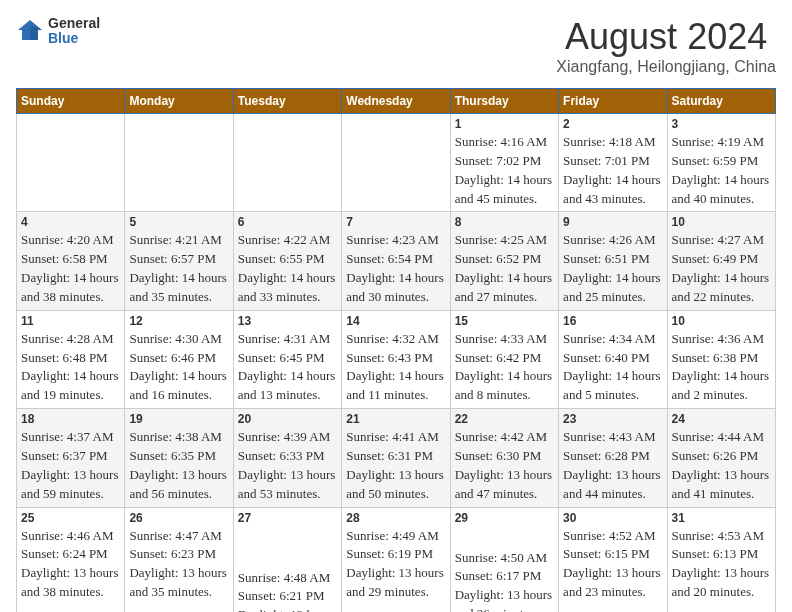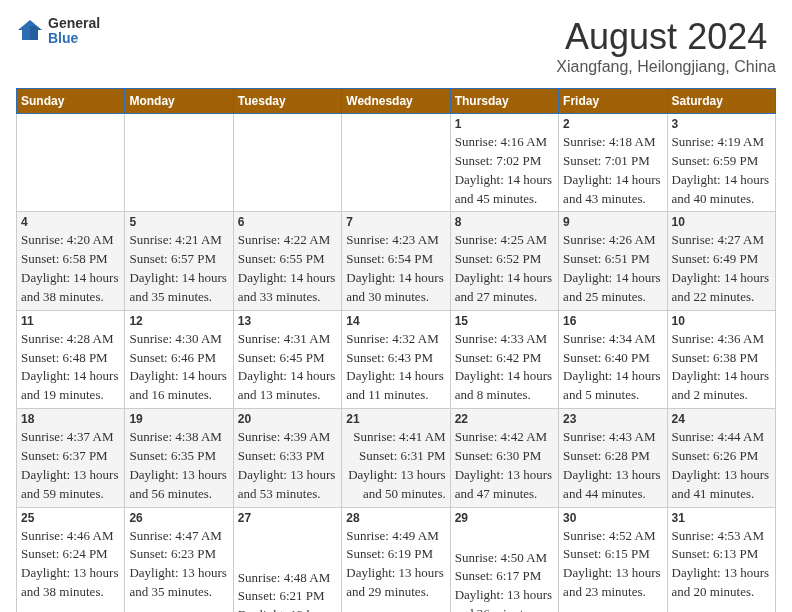--- a/index.html
+++ b/index.html
@@ -269,21 +269,21 @@
         </td>
         <td>
           <span class="day-number">20</span>
           <div class="day-info" style="white-space: pre-line;">Sunrise: 4:39 AM
 Sunset: 6:33 PM
 Daylight: 13 hours
 and 53 minutes.</div>
         </td>
         <td>
           <span class="day-number">21</span>
-          <div class="day-info" style="white-space: pre-line; text-align: right;">Sunrise: 4:41 AM
+          <div class="day-info" style="white-space: pre-line;">Sunrise: 4:41 AM
 Sunset: 6:31 PM
 Daylight: 13 hours
 and 50 minutes.</div>
         </td>
         <td>
           <span class="day-number">22</span>
           <div class="day-info" style="white-space: pre-line;">Sunrise: 4:42 AM
 Sunset: 6:30 PM
 Daylight: 13 hours
 and 47 minutes.</div>

